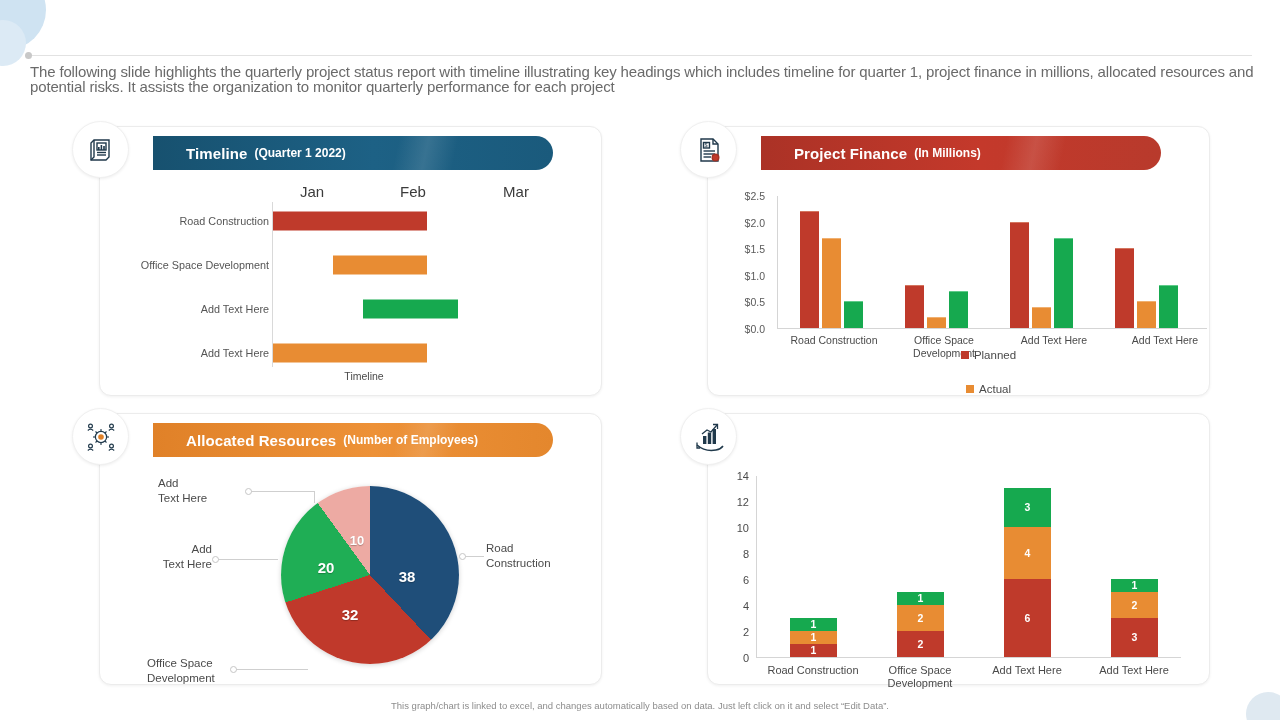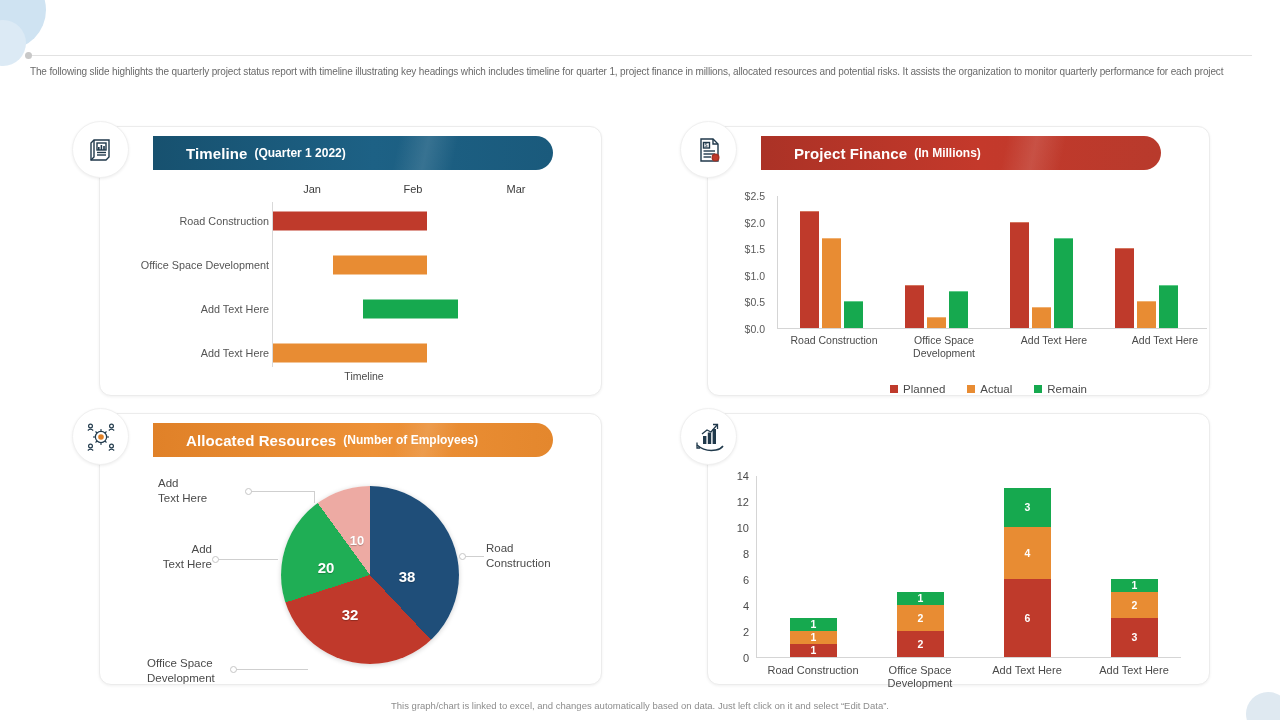--- a/index.html
+++ b/index.html
@@ -39,21 +39,21 @@
   .title-dot {
     position:absolute; left: 25px; top: 52px;
     width:7px; height:7px; border-radius:50%; background:#c8c8c8; z-index:3;
   }
   .title-rule {
     position:absolute; left: 32px; top: 55px; width: 1220px; height:1px;
     background: #e2e2e2; z-index: 2;
   }
   .subtitle {
     position: absolute; left: 30px; top: 64px; width: 1228px;
-    font-size: 10px; line-height: 15px; color: #6a6a6a; z-index: 3;
+    font-size: 15px; line-height: 15px; color: #6a6a6a; z-index: 3;
     letter-spacing: -0.15px;
   }
 
   
   .card {
     position: absolute; background: #ffffff;
     border: 1px solid #ececec; border-radius: 12px;
     box-shadow: 0 1px 3px rgba(0,0,0,0.06);
   }
   .card-tl { left: 99px;  top: 126px; width: 503px; height: 270px; }
@@ -91,21 +91,21 @@
     width: 57px; height: 57px; border-radius: 50%;
     background:#fff; border:1px solid #f0f0f0;
     box-shadow: 0 1px 3px rgba(0,0,0,0.07);
     display:flex; align-items:center; justify-content:center; z-index: 5;
   }
   .icon-badge svg { display:block; }
 
   
   .gantt { position:absolute; left:0; top:52px; width:503px; height:216px; }
   .gantt-month {
-    position:absolute; font-size:11px; color:#3b3b3b; top:4px;
+    position:absolute; font-size:15px; color:#3b3b3b; top:4px;
     transform: translateX(-50%); white-space:nowrap;
   }
   .gantt-axis {
     position:absolute; left:172px; top:23px; width:1px; height:165px; background:#d9d9d9;
   }
   .gantt-rowlabel {
     position:absolute; right: 334px; font-size:10.8px; color:#555; white-space:nowrap;
     transform: translateY(-50%);
   }
   .gantt-bar { position:absolute; height:19px; transform: translateY(-50%); }
@@ -287,21 +287,21 @@
           <div class="gc-bar remain" style="height:42.6px;"></div>
         </div>
       </div>
 
       <div class="gc-cat" style="left:97px;  top:152px;">Road Construction</div>
       <div class="gc-cat" style="left:207px; top:152px;">Office Space
 Development</div>
       <div class="gc-cat" style="left:317px; top:152px;">Add Text Here</div>
       <div class="gc-cat" style="left:428px; top:152px;">Add Text Here</div>
 
-      <div class="gc-legend" style="top:197px;">
+      <div class="gc-legend" style="top:197px;flex-direction:column;">
         <div class="gc-legend-item">
           <span class="gc-legend-swatch" style="background:#bf3a2b;"></span>
           <span class="gc-legend-label">Planned</span>
         </div>
         <div class="gc-legend-item">
           <span class="gc-legend-swatch" style="background:#e88c33;"></span>
           <span class="gc-legend-label">Actual</span>
         </div>
         <div class="gc-legend-item">
           <span class="gc-legend-swatch" style="background:#16a94f;"></span>

